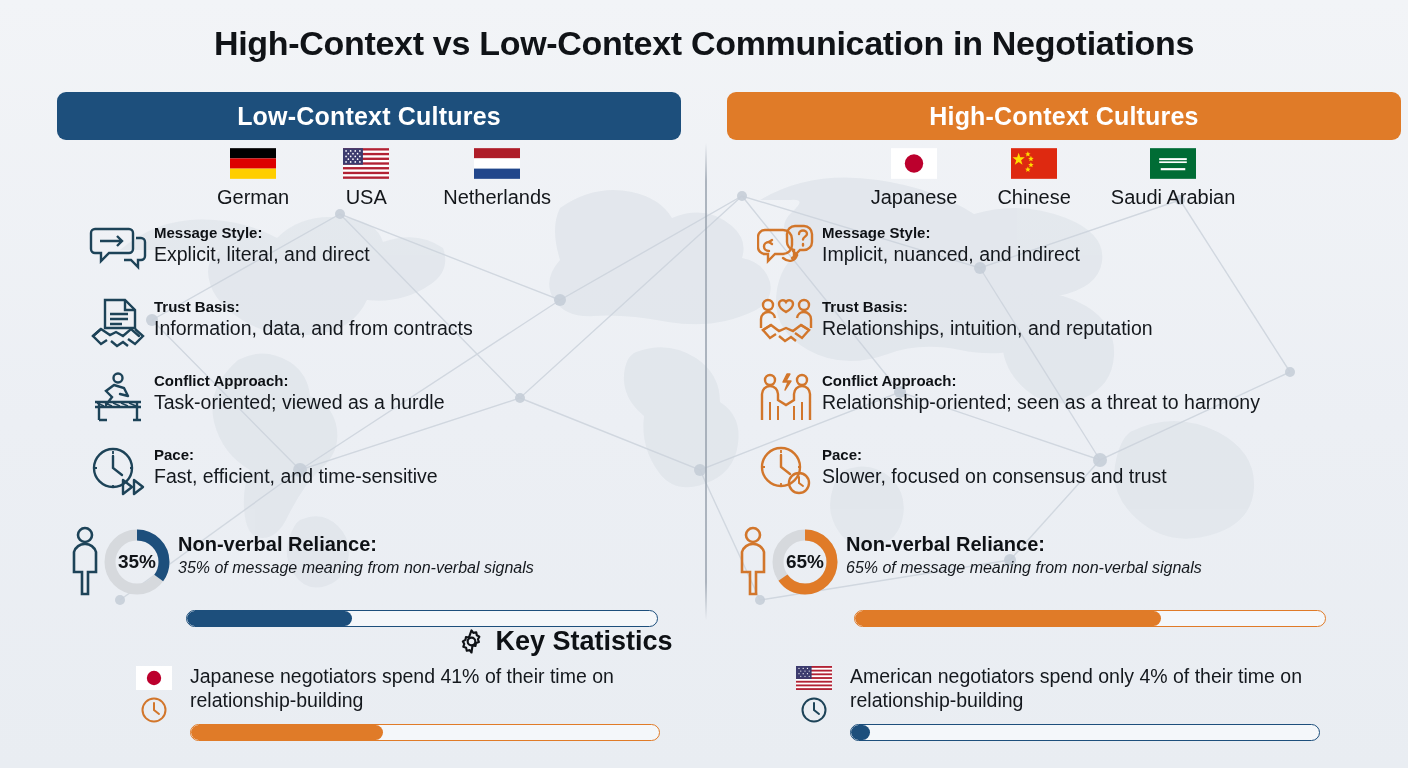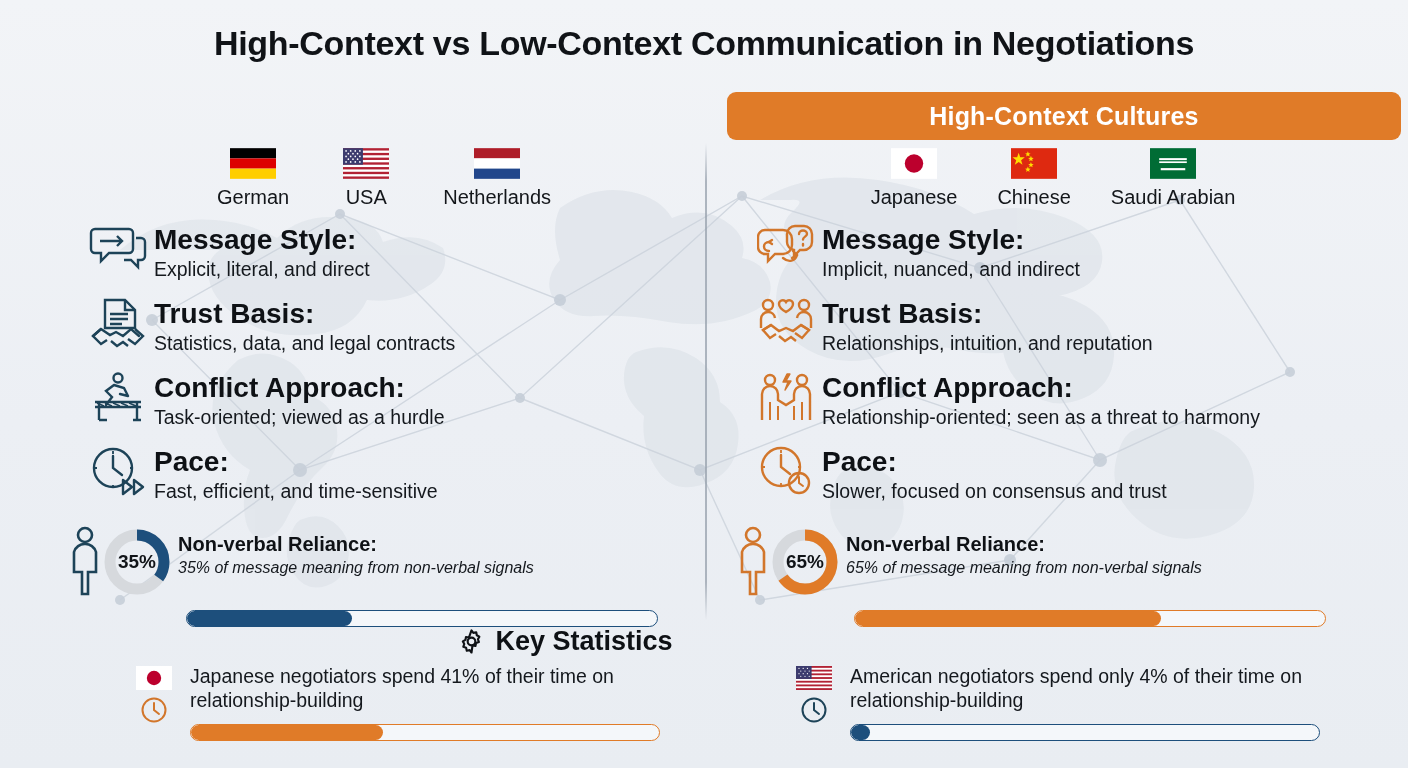--- a/index.html
+++ b/index.html
@@ -53,21 +53,21 @@
   .flagname { margin-top: 7px; font-size: 20px; color: #13161a; white-space: nowrap; }
 
   
   .col { position: absolute; top: 222px; width: 640px; }
   .col.left  { left: 82px; }
   .col.right { left: 750px; }
 
   .row { display: flex; align-items: flex-start; height: 74px; }
   .rowicon { width: 72px; flex: 0 0 72px; display: flex; align-items: flex-start; justify-content: center; padding-top: 2px; }
   .rowtext { padding-top: 2px; }
-  .rowlabel { font-size: 28px; font-weight: bold; color: #0e1115; line-height: 1.15; }
+  .rowlabel { font-size: 15px; font-weight: bold; color: #0e1115; line-height: 1.15; }
   .rowvalue { font-size: 19.5px; color: #14181d; line-height: 1.2; margin-top: 2px; }
 
   
   .nv { position: absolute; width: 660px; }
   .nv.left  { left: 68px;  top: 521px; }
   .nv.right { left: 736px; top: 521px; }
   .nvtop { display: flex; align-items: flex-start; }
   .nvicons { width: 110px; flex: 0 0 110px; display: flex; align-items: center; justify-content: flex-start; gap: 0px; padding-top: 4px;}
   .nvtext { padding-top: 12px; }
   .nvlabel { font-size: 20px; font-weight: bold; color: #0e1115; line-height: 1.15; }
@@ -145,20 +145,21 @@
       <circle cx="1100" cy="460" r="7"></circle>
         <circle cx="1290" cy="372" r="5"></circle>
       <circle cx="760" cy="600" r="5"></circle>
         <circle cx="1010" cy="560" r="6"></circle>
       <circle cx="120" cy="600" r="5"></circle>
     </g>
   </svg>
 
   <div class="title layer">High-Context vs Low-Context Communication in Negotiations</div>
 
+  <div class="hdr left layer">Low-Context Cultures</div>
   <div class="hdr right layer">High-Context Cultures</div>
 
   <div class="divider layer"></div>
 
   <div class="flags right layer">
     <div class="flagcell">
       <svg class="flagimg" viewBox="0 0 30 20">
         <rect width="30" height="20" fill="#ffffff"></rect>
         <circle cx="15" cy="10" r="6" fill="#bc002d"></circle>
       </svg>
@@ -267,21 +268,21 @@
           <path d="M16 2h20l10 10v18H16z"></path>
           <path d="M36 2v10h10"></path>
           <path d="M21 16h18M21 21h18M21 26h12"></path>
           <path d="M4 38l8-7 9 6 6-3 7 4 8-7 8 7" stroke-linecap="round"></path>
           <path d="M12 31l-8 7 8 8 6-4M46 31l8 7-8 8-7-5"></path>
           <path d="M22 43l6 5 6-4 5 4"></path>
         </svg>
       </div>
       <div class="rowtext">
         <div class="rowlabel">Trust Basis:</div>
-        <div class="rowvalue">Statistics, data, and legal contracts</div>
+        <div class="rowvalue">Information, data, and from contracts</div>
       </div>
     </div>
 
     <div class="row">
       <div class="rowicon">
         <svg width="58" height="52" viewBox="0 0 58 52" fill="none" stroke="#1d4358" stroke-width="2.4">
           <circle cx="29" cy="6" r="4.5"></circle>
           <path d="M25 13l-8 6 6 6-6 8M25 13l10 3 4 8M31 22l8 2" stroke-linecap="round"></path>
           <path d="M6 30h46M6 35h46"></path>
           <path d="M10 30v18M48 30v18M10 48h8M44 48h8"></path>

